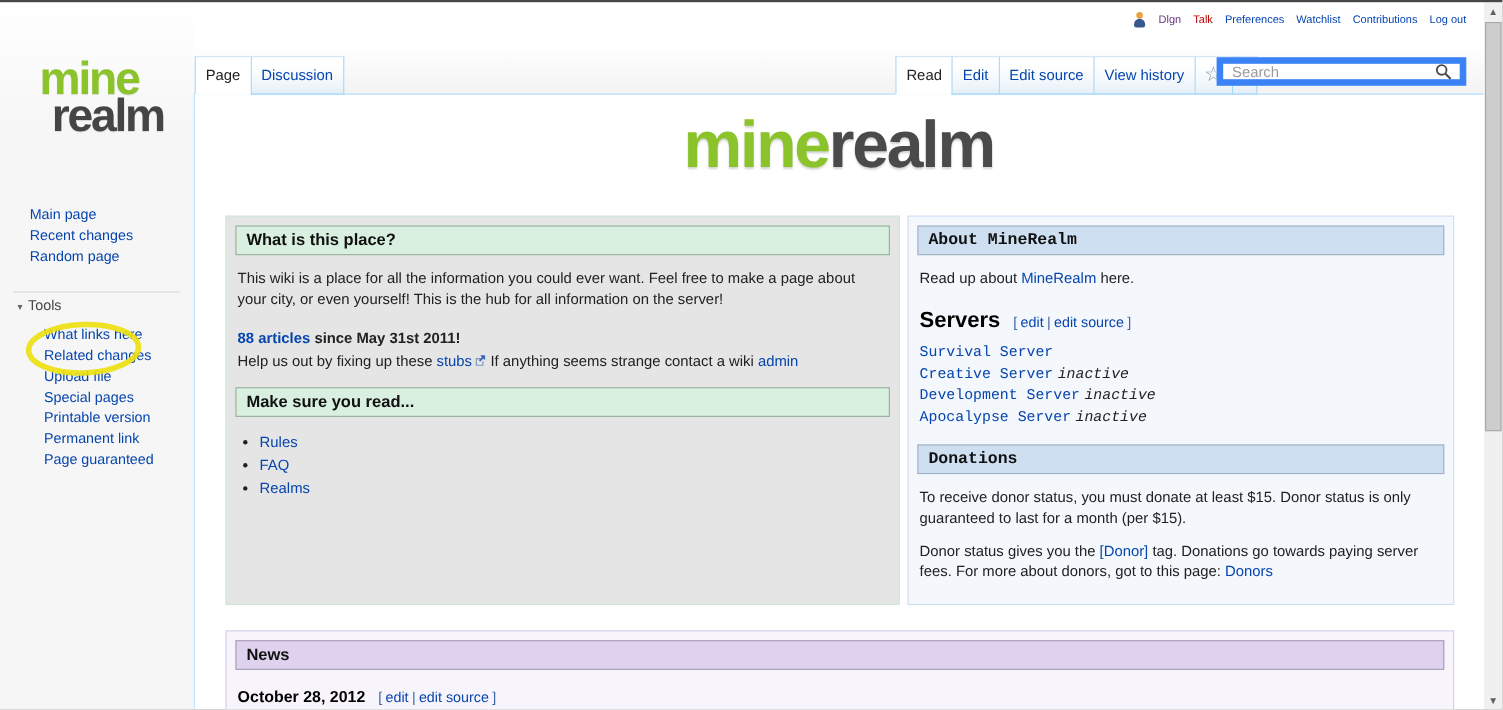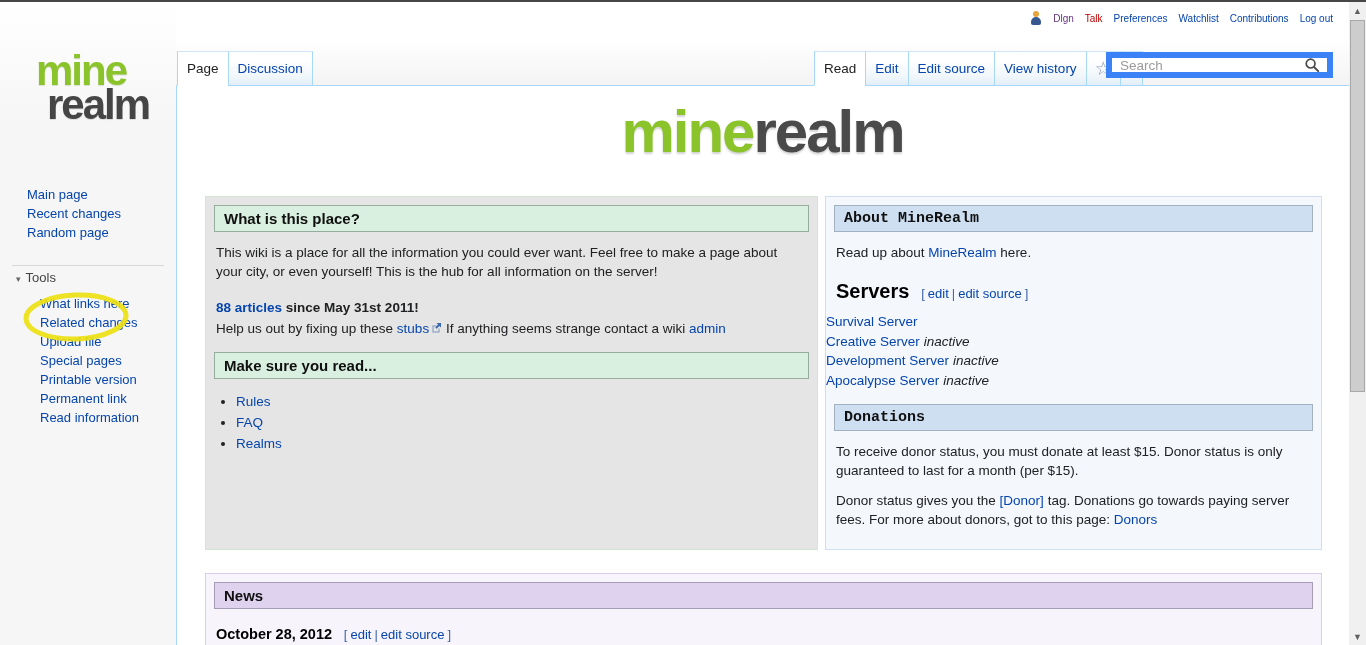--- a/index.html
+++ b/index.html
@@ -98,21 +98,21 @@
   .wbox a { color:#0645ad; text-decoration:none; }
   .articles-line { margin:17px 10px 0 10px; line-height:19px; font-weight:bold; }
   .help-line { margin:2px 10px 0 10px; line-height:19px; }
   .read-list { margin:12px 10px 0 30px; padding:0; }
   .read-list li { line-height:21px; color:#202122; }
   .servers-head { margin:18px 10px 0 10px; }
   .servers-title { font-size:20px; font-weight:bold; color:#000; }
   .editlinks { font-size:13px; margin-left:8px; font-weight:normal; }
   .editlinks .bracket, .editlinks .pipe { color:#3c66a8; }
   .editlinks a { margin:0 3px; }
-  .server-list { margin:9px 10px 0 0; line-height:19.5px; }
+  .server-list { margin:9px 10px 0 10px; line-height:19.5px;font-family:Liberation Mono, monospace; }
   .server-list .srv-status { font-style:italic; color:#202122; margin-left:4px; }
   .news-date-line { margin:17px 10px 0 10px; }
   .news-date { font-weight:bold; font-size:14.5px; color:#000; }
   .extlink-icon { display:inline-block; margin-left:2px; vertical-align:baseline; }
 </style>
 </head>
 <body>
 
 <div class="page">
   <div class="topline"></div>
@@ -143,21 +143,21 @@
     </div>
     <div class="tools">
       <div class="tools-head"><span class="tri">▾</span><span>Tools</span></div>
       <div class="tools-list">
         <a href="#">What links here</a>
         <a href="#">Related changes</a>
         <a href="#">Upload file</a>
         <a href="#">Special pages</a>
         <a href="#">Printable version</a>
         <a href="#">Permanent link</a>
-        <a href="#">Read information</a>
+        <a href="#">Page guaranteed</a>
       </div>
     </div>
     <svg class="annotation" viewBox="0 0 108 52">
       <ellipse cx="54" cy="26" rx="50" ry="22" fill="none" stroke-width="5" stroke-linecap="round" opacity="0.92" stroke="#ede011"></ellipse>
     </svg>
   </div>
 
   <div class="content"></div>
 
   <div class="tabs tabs-left">

